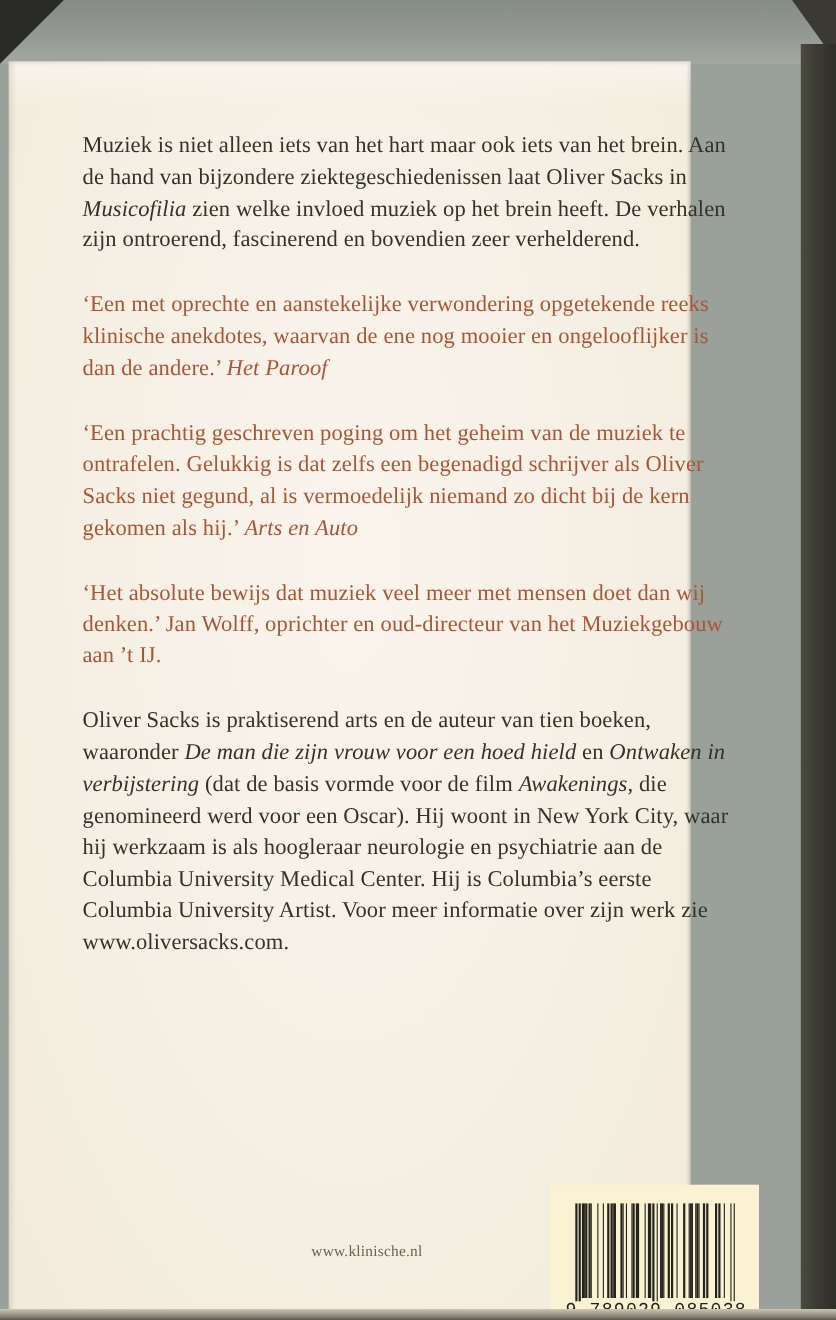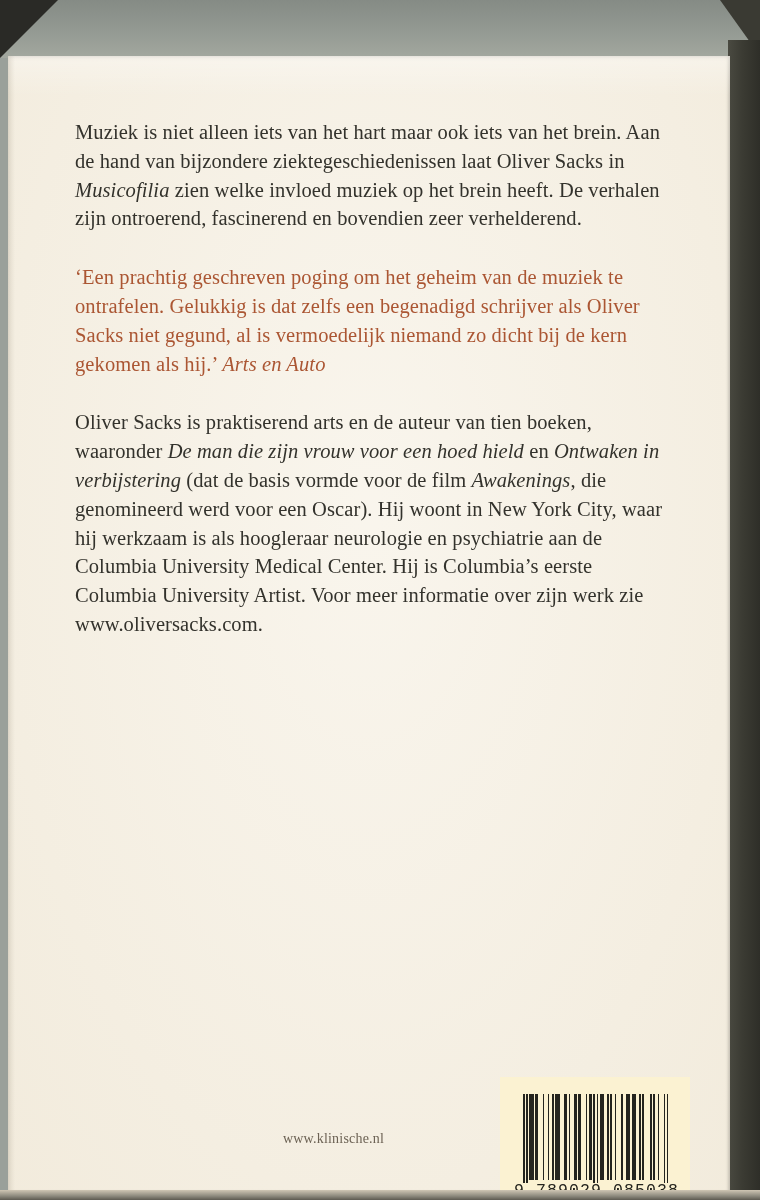--- a/index.html
+++ b/index.html
@@ -50,21 +50,21 @@
     left: 0; bottom: 0;
     width: 760px; height: 10px;
     background: linear-gradient(180deg,#cfc6b4 0%, #8d8a7e 60%, #5d5a51 100%);
   }
 
   
   .cover {
     position: absolute;
     left: 8px;
     top: 56px;
-    width: 722px;
+    width: 620px;
     height: 1136px;
     background: #f6f0e3;
     box-shadow: -2px 0 3px rgba(0,0,0,0.22) inset,
                  0 2px 4px rgba(0,0,0,0.10) inset;
   }
   .cover-grain {
     position: absolute;
     inset: 0;
     background:
       linear-gradient(90deg, rgba(160,150,130,0.22) 0px, rgba(160,150,130,0.0) 7px),
@@ -159,24 +159,26 @@
   <div class="surface-corner-right"></div>
   <div class="edge-right"></div>
 
   <div class="cover">
     <div class="cover-grain"></div>
 
     <div class="text-col">
 
       <p class="blurb"><span>Muziek is niet alleen iets van het hart maar ook iets van het brein. Aan de hand van bijzondere ziektegeschiedenissen laat Oliver Sacks in </span><span class="it">Musicofilia</span><span> zien welke invloed muziek op het brein heeft. De verhalen zijn ontroerend, fascinerend en bovendien zeer verhelderend.</span></p>
 
+      <p class="quote"><span>‘Een met oprechte en aanstekelijke verwondering opgetekende reeks klinische anekdotes, waarvan de ene nog mooier en ongelooflijker is dan de andere.’ </span><span class="it">Het Paroof</span></p>
 
 
       <p class="quote"><span>‘Een prachtig geschreven poging om het geheim van de muziek te ontrafelen. Gelukkig is dat zelfs een begenadigd schrijver als Oliver Sacks niet gegund, al is vermoedelijk niemand zo dicht bij de kern gekomen als hij.’ </span><span class="it">Arts en Auto</span></p>
 
+      <p class="quote"><span>‘Het absolute bewijs dat muziek veel meer met mensen doet dan wij denken.’ Jan Wolff, oprichter en oud-directeur van het Muziekgebouw aan ’t IJ.</span></p>
 
       <p class="bio"><span>Oliver Sacks is praktiserend arts en de auteur van tien boeken, waaronder </span><span class="it">De man die zijn vrouw voor een hoed hield</span><span> en </span><span class="it">Ontwaken in verbijstering</span><span> (dat de basis vormde voor de film </span><span class="it">Awakenings</span><span>, die genomineerd werd voor een Oscar). Hij woont in New York City, waar hij werkzaam is als hoogleraar neurologie en psychiatrie aan de Columbia University Medical Center. Hij is Columbia’s eerste Columbia University Artist. Voor meer informatie over zijn werk zie www.oliversacks.com.</span></p>
 
     </div>
 
     <div class="publisher-url">www.klinische.nl</div>
 
     <div class="barcode-box">
       <div class="barcode-bars" id="bars">
           <i class="tall" style="width: 1.53684px;"></i>

